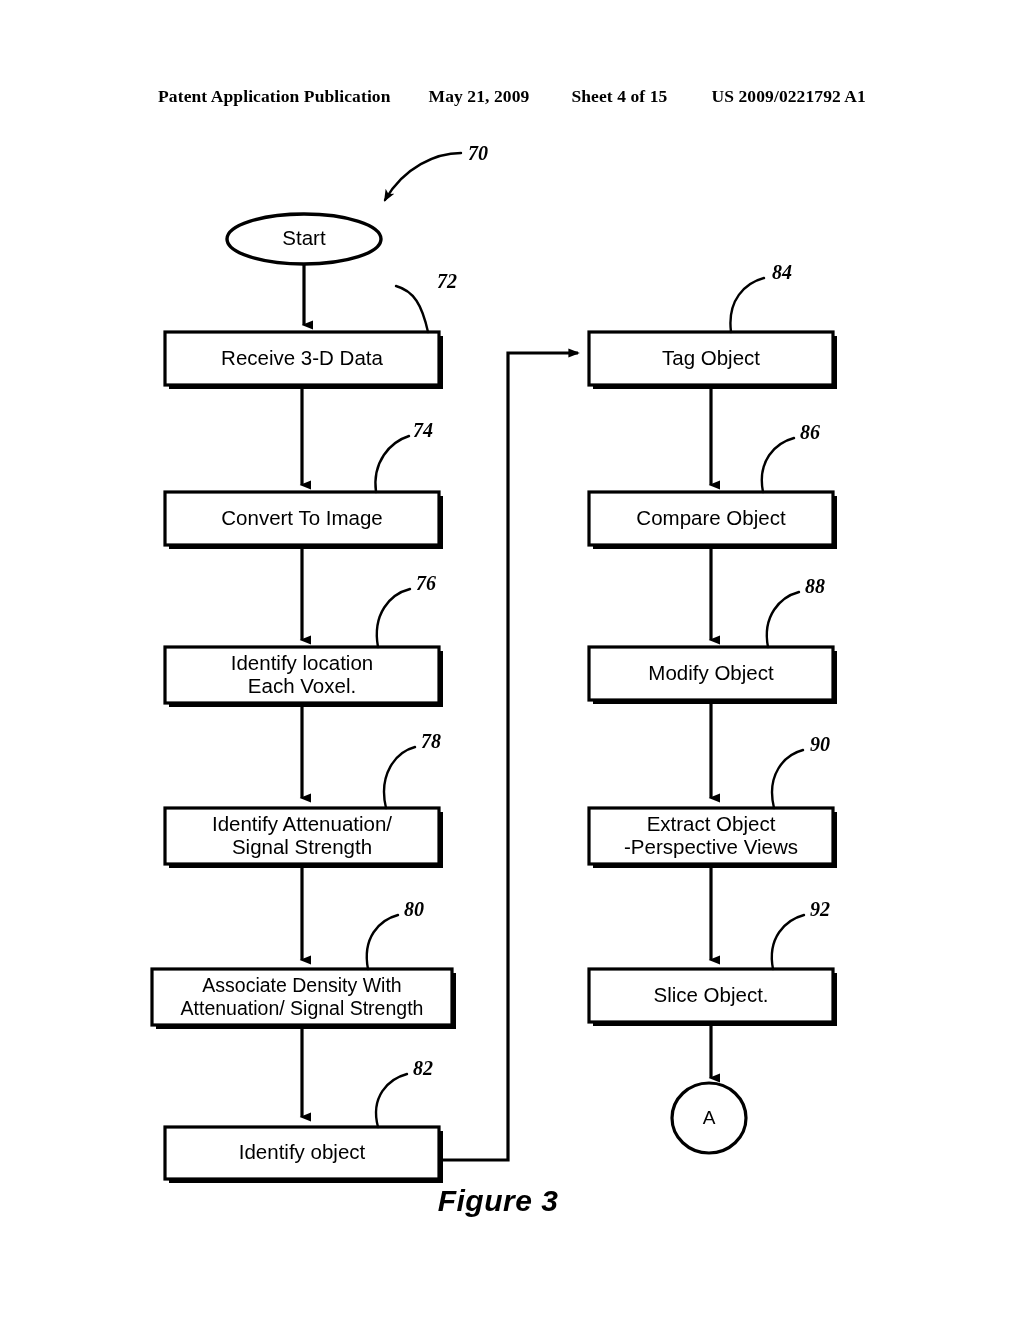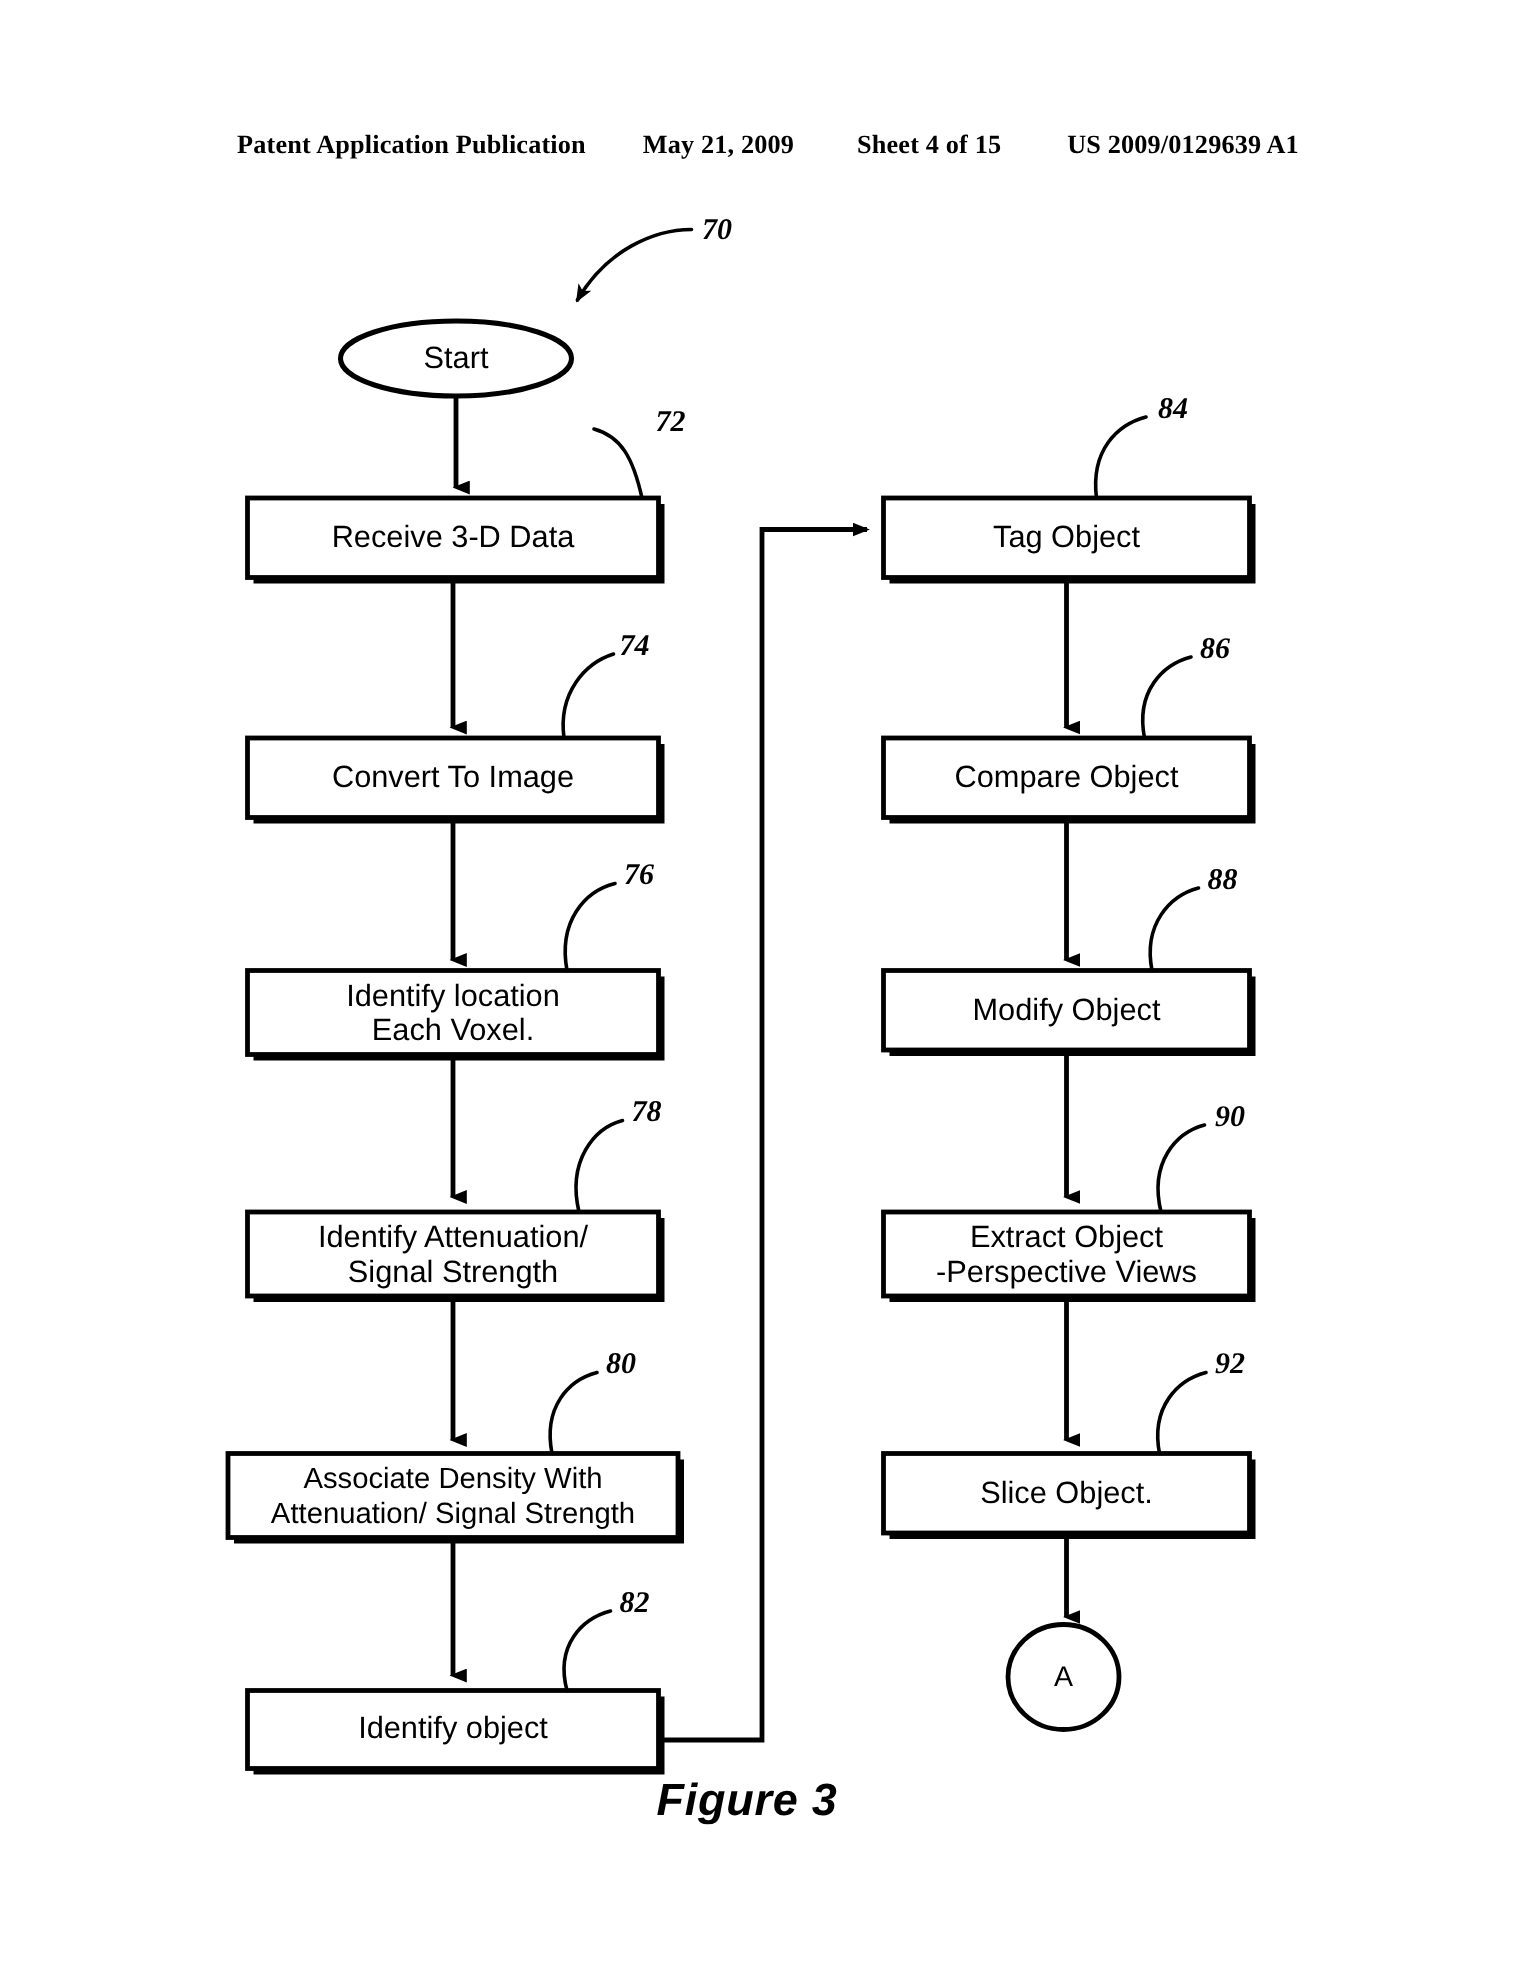--- a/index.html
+++ b/index.html
@@ -126,21 +126,21 @@
     text-anchor: start;
     dominant-baseline: middle;
   }
 </style>
 </head>
 <body>
 
 <div id="page">
 
   <div class="pat-header">
-    <span class="hdr-pub">Patent Application Publication</span><span class="hdr-date">May 21, 2009</span><span class="hdr-sheet">Sheet 4 of 15</span><span class="hdr-number">US 2009/0129639 A1</span>
+    <span class="hdr-pub">Patent Application Publication</span><span class="hdr-date">May 21, 2009</span><span class="hdr-sheet">Sheet 4 of 15</span><span class="hdr-number">US 2009/0221792 A1</span>
   </div>
 
   <svg id="flow" viewBox="0 0 1024 1320">
     <defs>
       <marker id="arrowDown" markerWidth="14" markerHeight="14" refX="4.6" refY="9.2" orient="auto" markerUnits="userSpaceOnUse">
         <path d="M0,0 L9.2,0 L4.6,11.5 Z" fill="#000000"></path>
       </marker>
       <marker id="arrowRight" markerWidth="14" markerHeight="14" refX="9.6" refY="4.6" orient="auto" markerUnits="userSpaceOnUse">
         <path d="M0,0 L11.5,4.6 L0,9.2 Z" fill="#000000"></path>
       </marker>

